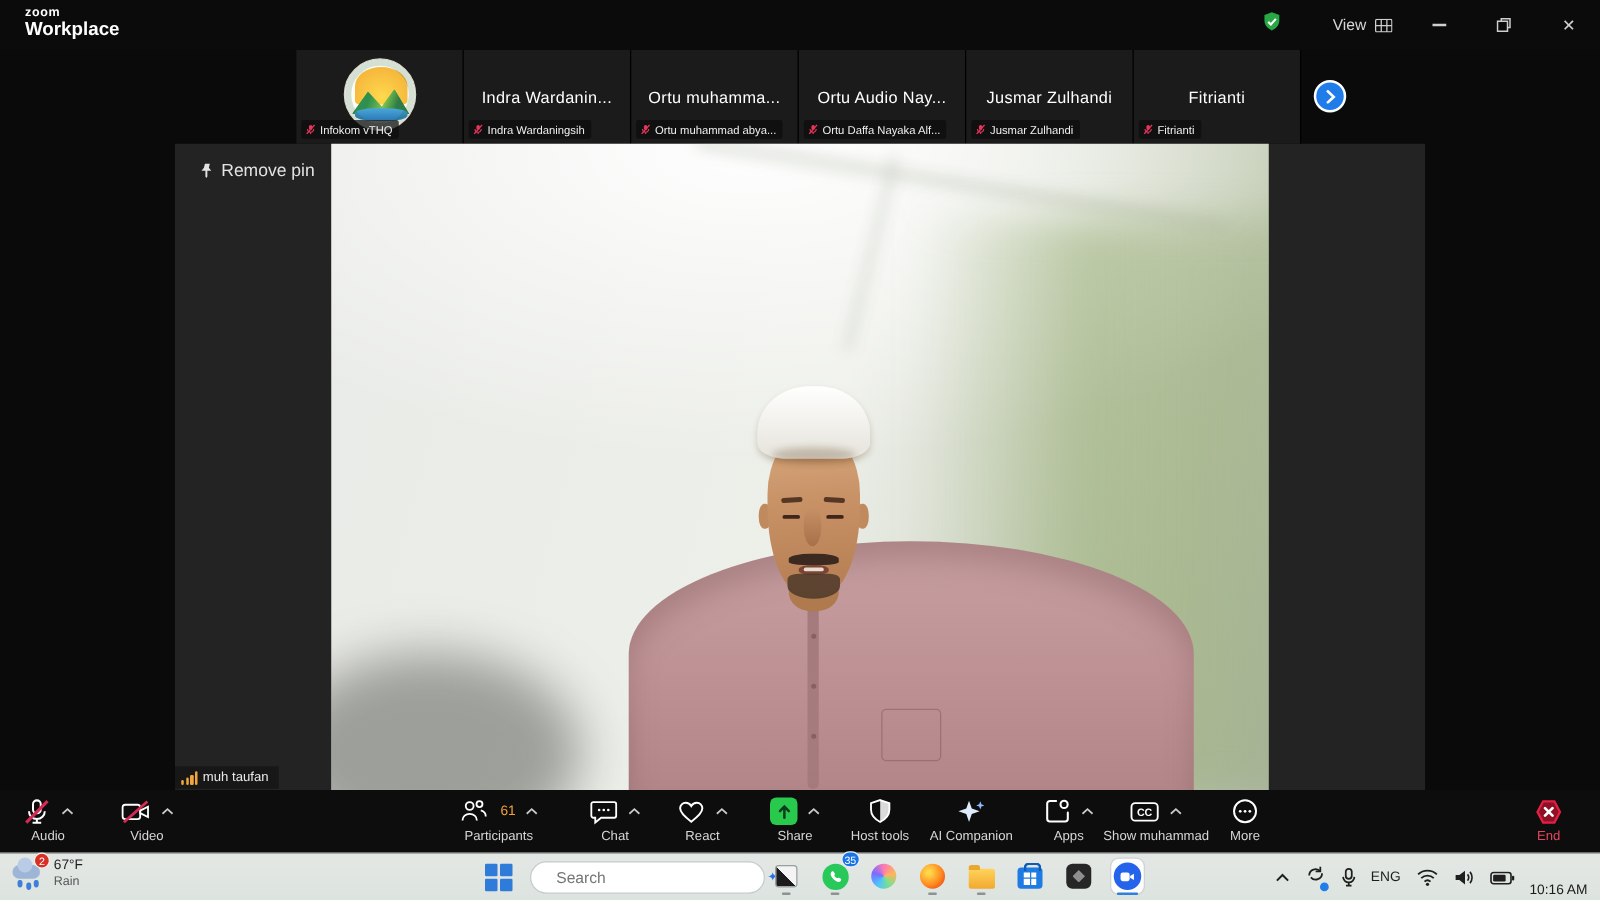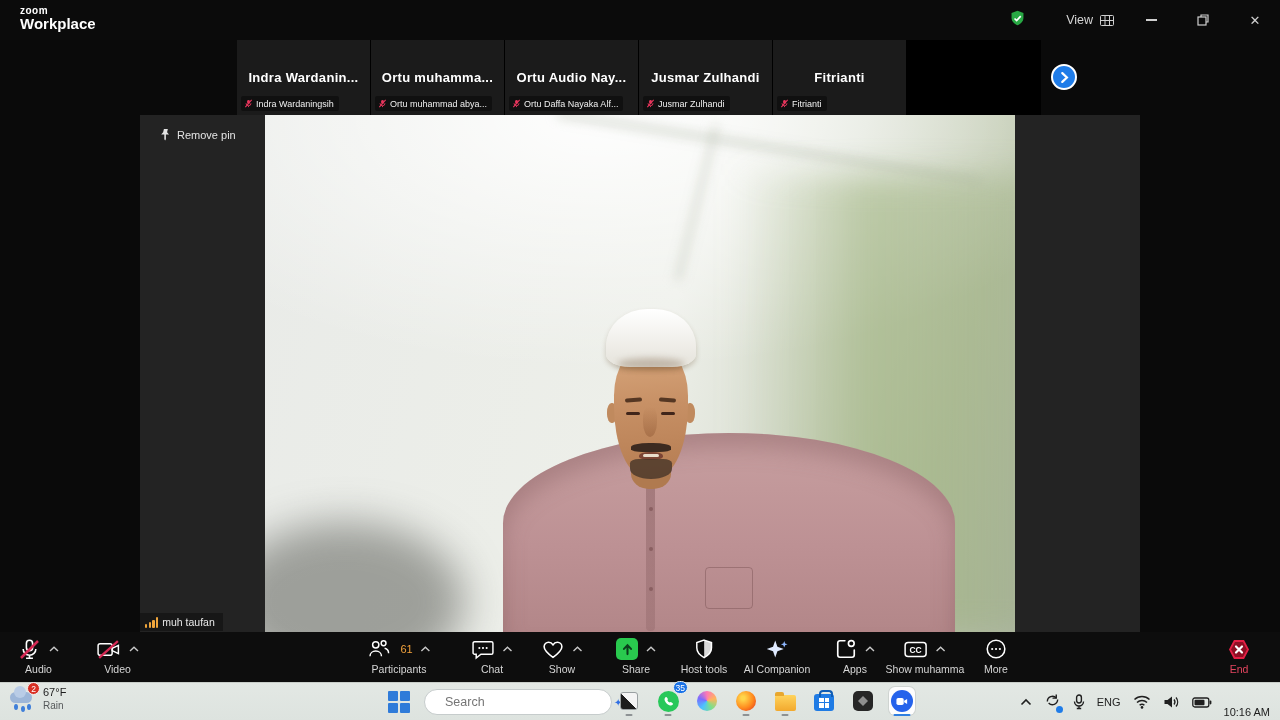--- a/index.html
+++ b/index.html
@@ -14,39 +14,39 @@
   .zlogo .z2 { font-size:15px; font-weight:bold; margin-top:-1px; }
   .tb-right { position:absolute; right:10px; top:0; height:40px; display:flex; align-items:center; gap:22px; }
   .view-wrap { display:flex; align-items:center; gap:7px; color:#d6d6d6; font-size:12.5px;margin-left:18px; }
   .winbtn { width:30px; height:28px; display:flex; align-items:center; justify-content:center; color:#cfcfcf; font-size:13px; }
   .minline { width:11px; height:2px; background:#cfcfcf; }
 
   
   .filmstrip { position:absolute; left:237px; top:40px; width:804px; height:75px; display:flex; gap:1px; background:#000; }
   .tile { position:relative; width:133px; height:75px; background:#1b1b1b; overflow:hidden; }
   .bigname { position:absolute; inset:0; display:flex; align-items:center; justify-content:center;
-             color:#fff; font-weight:bold; font-size:13px; letter-spacing:.3px; white-space:nowrap; }
+             color:#fff; font-weight:normal; font-size:13px; letter-spacing:.3px; white-space:nowrap; }
   .tlabel { position:absolute; left:4px; bottom:4px; display:flex; align-items:center; gap:3px;
             background:rgba(12,12,12,.72); color:#efefef; font-size:9px; padding:2px 5px 2px 3px; border-radius:2px; white-space:nowrap; max-width:126px; overflow:hidden; }
   .orb-logo { position:absolute; left:50%; top:50%; transform:translate(-50%,-54%); width:58px; height:58px; border-radius:50%;
               background:#fdfdf6; border:1px solid #d7d7c9; overflow:hidden; }
   .orb-sun { position:absolute; left:8px; top:6px; width:42px; height:30px; border-radius:50% 50% 10% 10%;
              background:radial-gradient(circle at 50% 80%, #ffd94d, #f6b93d 70%); }
   .orb-mt  { position:absolute; left:6px; top:24px; width:46px; height:20px;
              background:linear-gradient(110deg,#2f8f4e 30%, #7bc24f 55%, #2e7d46 75%); clip-path:polygon(0 100%,28% 10%,52% 70%,74% 0,100% 100%); }
   .orb-sea { position:absolute; left:8px; bottom:7px; width:42px; height:10px; border-radius:40%;
              background:linear-gradient(180deg,#4aa7d8,#2a77b5); }
   .orb-ring { position:absolute; inset:0; border-radius:50%; border:5px solid rgba(28,92,55,.18); }
   .next-btn { position:absolute; left:1051px; top:64px; width:26px; height:26px; border-radius:50%;
               background:#1f7ce8; border:2.5px solid #fff; display:flex; align-items:center; justify-content:center; }
 
   
   .stage { position:absolute; left:140px; top:115px; width:1000px; height:517px; background:#232323; }
   .remove-pin { position:absolute; left:14px; top:10px; display:flex; align-items:center; gap:6px;
-                color:#e3e3e3; font-size:11px; padding:3px 6px; border-radius:3px; }
+                color:#e3e3e3; font-size:14px; padding:3px 6px; border-radius:3px; }
   .video { position:absolute; left:125px; top:0; width:750px; height:517px; overflow:hidden;
            background:linear-gradient(105deg,#e9ebe8 0%,#edefe9 52%,#dadfd2 68%,#bcc6ab 86%,#b0b8a6 100%); }
   .ceiling { position:absolute; inset:0; background:radial-gradient(120% 85% at 45% 0%, rgba(255,255,255,.95), rgba(255,255,255,0) 58%); }
   .beam1 { position:absolute; left:290px; top:30px; width:430px; height:5px; background:rgba(185,192,178,.8);
            transform:rotate(9deg); filter:blur(6px); }
   .beam2 { position:absolute; left:430px; top:8px; width:4px; height:160px; background:rgba(190,196,182,.8);
            transform:rotate(14deg); filter:blur(6px); }
   .greenwall { position:absolute; right:-20px; top:60px; width:300px; height:460px;
                background:linear-gradient(90deg, rgba(150,172,116,0), rgba(151,173,116,.55) 45%, rgba(148,168,118,.35));
                filter:blur(16px); }
@@ -175,20 +175,36 @@
             <rect x="1" y="3" width="8" height="8" fill="none" stroke="#cfcfcf" stroke-width="1.2"></rect>
             <path d="M4 3V1h7v7h-2" fill="none" stroke="#cfcfcf" stroke-width="1.2"></path>
           </svg>
       </span>
       <span class="winbtn">✕</span>
     </div>
   </div>
 
   <div class="filmstrip">
 
+    <div class="tile">
+      <div class="orb-logo">
+        <div class="orb-sun"></div>
+          <div class="orb-mt"></div>
+          <div class="orb-sea"></div>
+          <div class="orb-ring"></div>
+      </div>
+      <div class="tlabel">
+        <svg width="9" height="11" viewBox="0 0 20 20">
+            <rect x="7" y="2" width="6" height="9" rx="3" fill="#e8355c"></rect>
+            <path d="M4.5 9.5a5.5 5.5 0 0 0 11 0M10 15v3" fill="none" stroke="#e8355c" stroke-width="2"></path>
+            <line x1="3" y1="18" x2="17" y2="2" stroke="#e8355c" stroke-width="2.4"></line>
+          </svg>
+        <span>Infokom vTHQ</span>
+      </div>
+    </div>
 
     <div class="tile">
       <div class="bigname">Indra Wardanin...</div>
       <div class="tlabel">
         <svg width="9" height="11" viewBox="0 0 20 20">
             <rect x="7" y="2" width="6" height="9" rx="3" fill="#e8355c"></rect>
             <path d="M4.5 9.5a5.5 5.5 0 0 0 11 0M10 15v3" fill="none" stroke="#e8355c" stroke-width="2"></path>
             <line x1="3" y1="18" x2="17" y2="2" stroke="#e8355c" stroke-width="2.4"></line>
           </svg>
         <span>Indra Wardaningsih</span>
@@ -369,21 +385,21 @@
 
     <div class="tbtn" style="left:562px; transform:translateX(-50%);">
       <div class="iconrow">
         <svg width="23" height="21" viewBox="0 0 22 20">
             <path d="M11 17.5C6 13.8 2.5 10.8 2.5 7.3 2.5 4.9 4.4 3 6.8 3c1.7 0 3.3 1 4.2 2.5C11.9 4 13.5 3 15.2 3c2.4 0 4.3 1.9 4.3 4.3 0 3.5-3.5 6.5-8.5 10.2z" fill="none" stroke="#fff" stroke-width="1.5"></path>
           </svg>
         <svg width="10" height="6" viewBox="0 0 10 6">
             <polyline points="1,5 5,1.3 9,5" fill="none" stroke="#c9c9c9" stroke-width="1.4"></polyline>
           </svg>
       </div>
-      <span class="lbl">Show</span>
+      <span class="lbl">React</span>
     </div>
 
     <div class="tbtn" style="left:636px; transform:translateX(-50%);">
       <div class="iconrow">
         <span class="sharebox">
           <svg width="13" height="14" viewBox="0 0 14 15">
               <path d="M7 13V4M3.2 7.4 7 3.4l3.8 4" fill="none" stroke="#0b3d1c" stroke-width="2.2" stroke-linecap="round"></path>
             </svg>
         </span>
         <svg width="10" height="6" viewBox="0 0 10 6">
@@ -429,21 +445,21 @@
     <div class="tbtn" style="left:925px; transform:translateX(-50%);">
       <div class="iconrow">
         <svg width="24" height="21" viewBox="0 0 24 18">
             <rect x="1.5" y="2" width="21" height="14" rx="3" fill="none" stroke="#fff" stroke-width="1.5"></rect>
             <text x="12" y="12.5" text-anchor="middle" font-size="8.5" font-weight="bold" fill="#fff" font-family="Liberation Sans, sans-serif">CC</text>
           </svg>
         <svg width="10" height="6" viewBox="0 0 10 6">
             <polyline points="1,5 5,1.3 9,5" fill="none" stroke="#c9c9c9" stroke-width="1.4"></polyline>
           </svg>
       </div>
-      <span class="lbl">Show muhamma</span>
+      <span class="lbl">Show muhammad</span>
     </div>
 
     <div class="tbtn" style="left:996px; transform:translateX(-50%);">
       <div class="iconrow">
         <svg width="22" height="22" viewBox="0 0 20 20">
             <circle cx="10" cy="10" r="8" fill="none" stroke="#fff" stroke-width="1.4"></circle>
             <circle cx="6.5" cy="10" r="1" fill="#fff"></circle>
             <circle cx="10" cy="10" r="1" fill="#fff"></circle>
             <circle cx="13.5" cy="10" r="1" fill="#fff"></circle>
           </svg>

